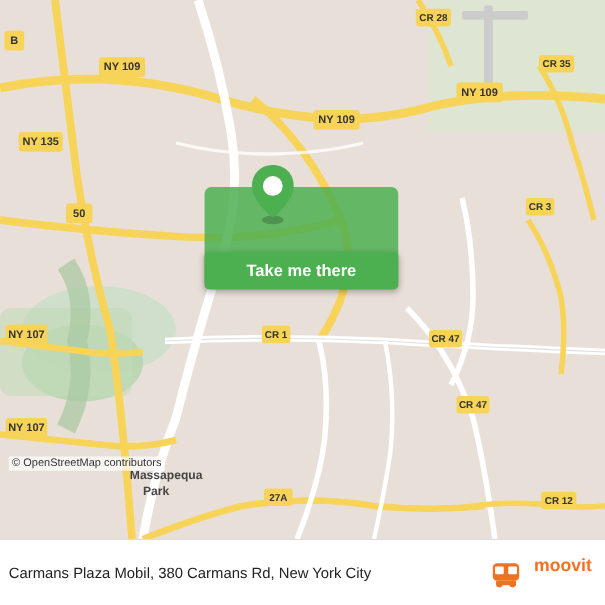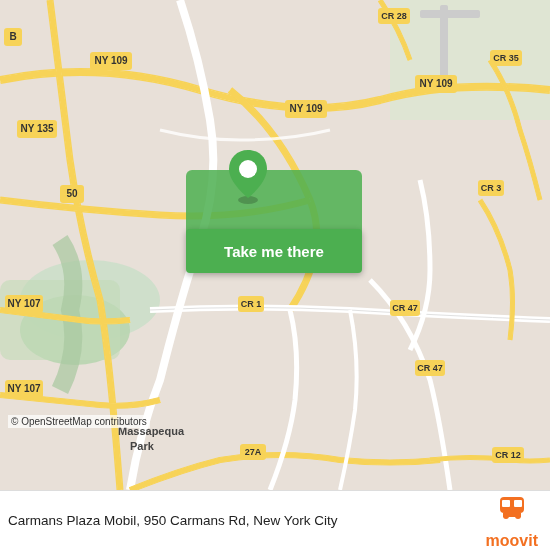--- a/index.html
+++ b/index.html
@@ -41,44 +41,42 @@
 
     #location-text {
       font-size: 13.5px;
       color: #222;
       flex: 1;
       line-height: 1.3;
     }
 
     #moovit-logo {
       display: flex;
-      align-items: center;
       gap: 11px;
       flex-shrink: 0;
-      flex-direction: column;
     }
 
     .moovit-icon {
       width: 30px;
       height: 30px;
     }
 
     .moovit-text {
       font-size: 16px;
       font-weight: bold;
       color: #f37021;
     }
 
     
     #take-me-there-btn {
       position: absolute;
       top: 229px;
       left: 186px;
       width: 176px;
-      height: 44px;
+      height: 34px;
       background: #4caf50;
       border: none;
       border-radius: 4px;
       color: #fff;
       font-size: 15px;
       font-weight: bold;
       cursor: pointer;
       display: flex;
       align-items: center;
       justify-content: center;
@@ -247,21 +245,21 @@
   </div>
 
   <button id="take-me-there-btn">Take me there</button>
 
   <div id="osm-credit">
     <span>© OpenStreetMap contributors</span>
   </div>
 </div>
 
 <div id="info-bar">
-  <span id="location-text">Carmans Plaza Mobil, 950 Carmans Rd, New York City</span>
+  <span id="location-text">Carmans Plaza Mobil, 380 Carmans Rd, New York City</span>
   <div id="moovit-logo">
     <svg class="moovit-icon" viewBox="0 0 30 30" xmlns="http://www.w3.org/2000/svg">
 
       <rect x="3" y="6" width="24" height="16" rx="4" fill="#f37021"></rect>
       <rect x="5" y="9" width="8" height="7" rx="1" fill="white"></rect>
       <rect x="17" y="9" width="8" height="7" rx="1" fill="white"></rect>
       <circle cx="9" cy="25" r="3" fill="#f37021"></circle>
       <circle cx="21" cy="25" r="3" fill="#f37021"></circle>
       <rect x="6" y="22" width="18" height="4" fill="#f37021"></rect>
 

